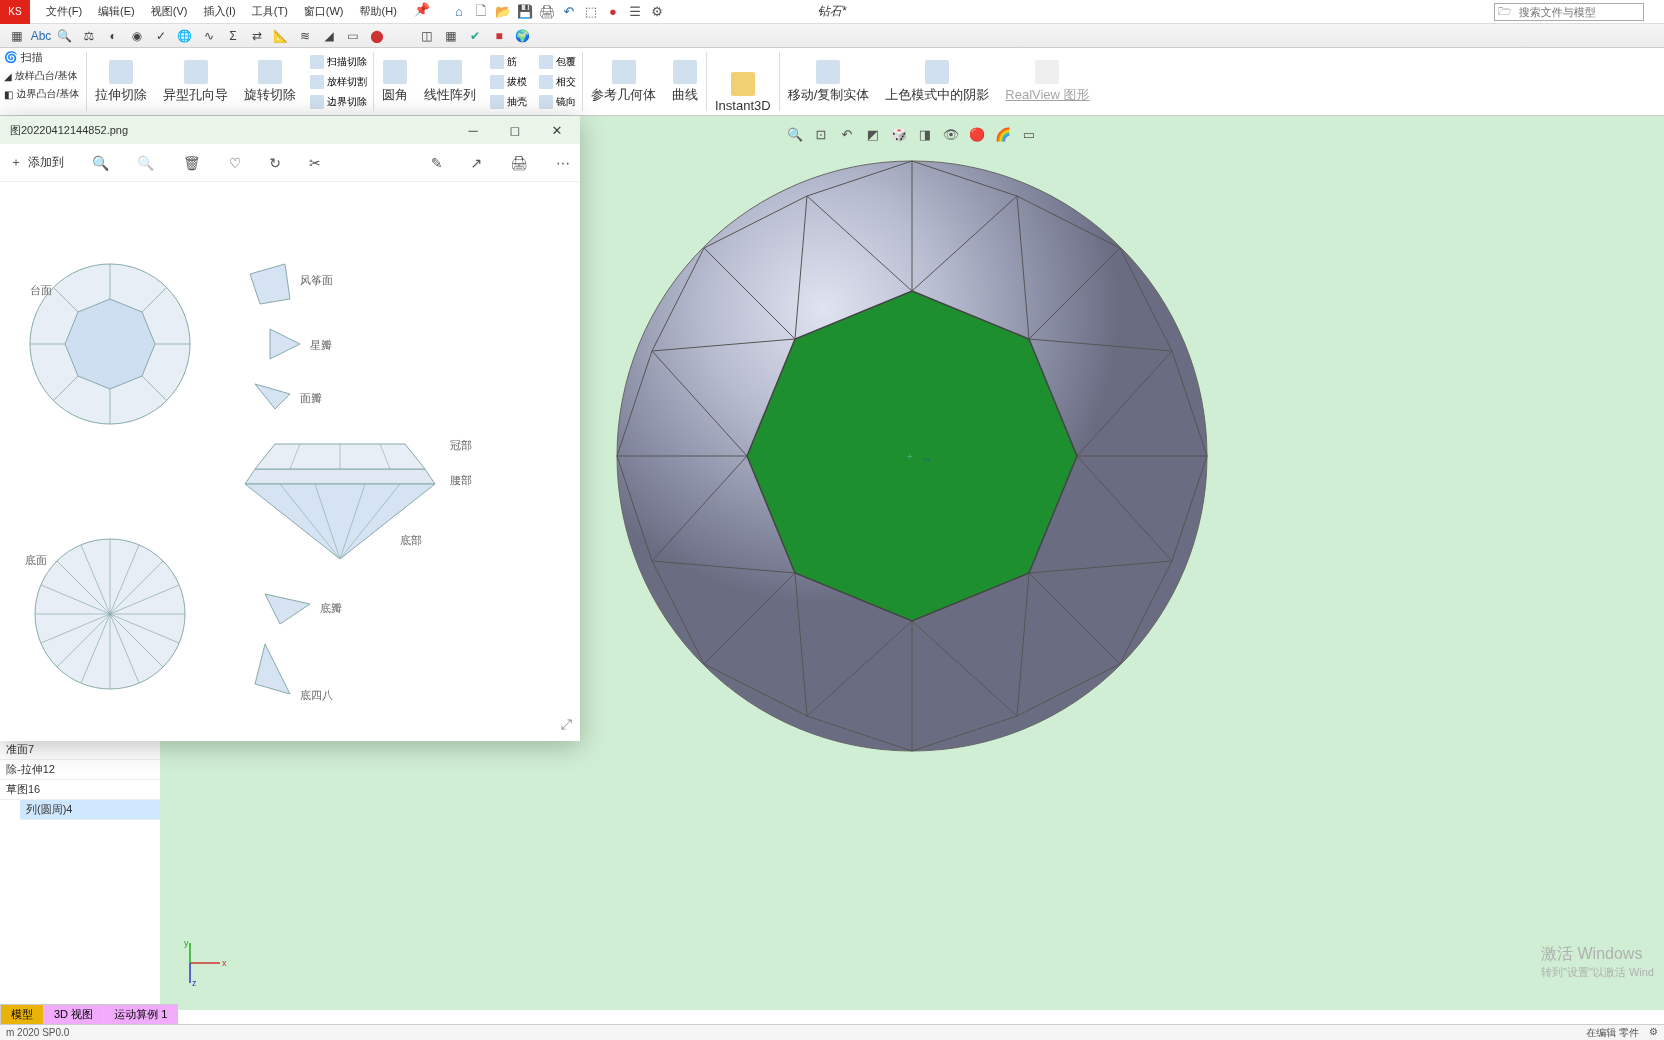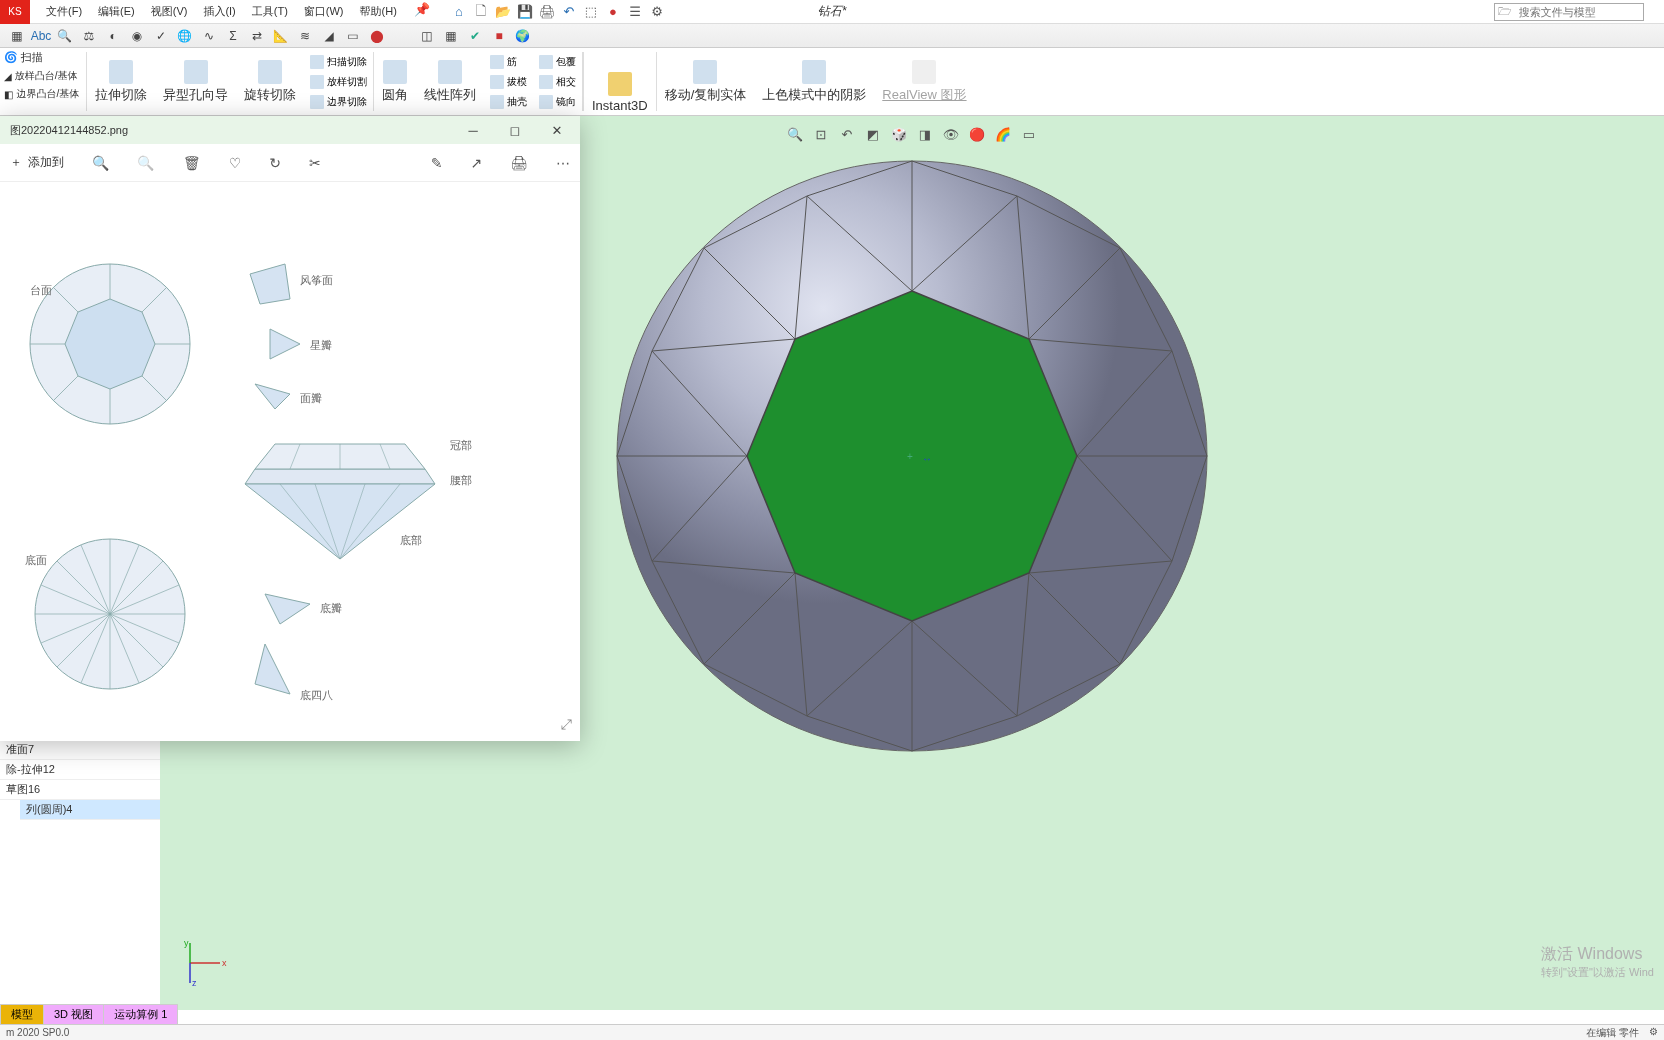--- a/index.html
+++ b/index.html
@@ -204,20 +204,30 @@
           <div class="ico-s"></div>
           <span>相交</span>
         </div>
       <div class="ribbon-col-item">
           <div class="ico-s"></div>
           <span>镜向</span>
         </div>
     </div>
   </div>
   <div class="ribbon-sep"></div>
+  <div class="ribbon-group">
+    <div class="ribbon-btn">
+        <div class="ico"></div>
+        <span>参考几何体</span>
+      </div>
+    <div class="ribbon-btn">
+        <div class="ico"></div>
+        <span>曲线</span>
+      </div>
+  </div>
   <div class="ribbon-sep"></div>
   <div class="ribbon-btn">
       <div class="ico" style="background:#f0d070"></div>
       <span>Instant3D</span>
     </div>
   <div class="ribbon-sep"></div>
   <div class="ribbon-group">
     <div class="ribbon-btn">
         <div class="ico"></div>
         <span>移动/复制实体</span>

